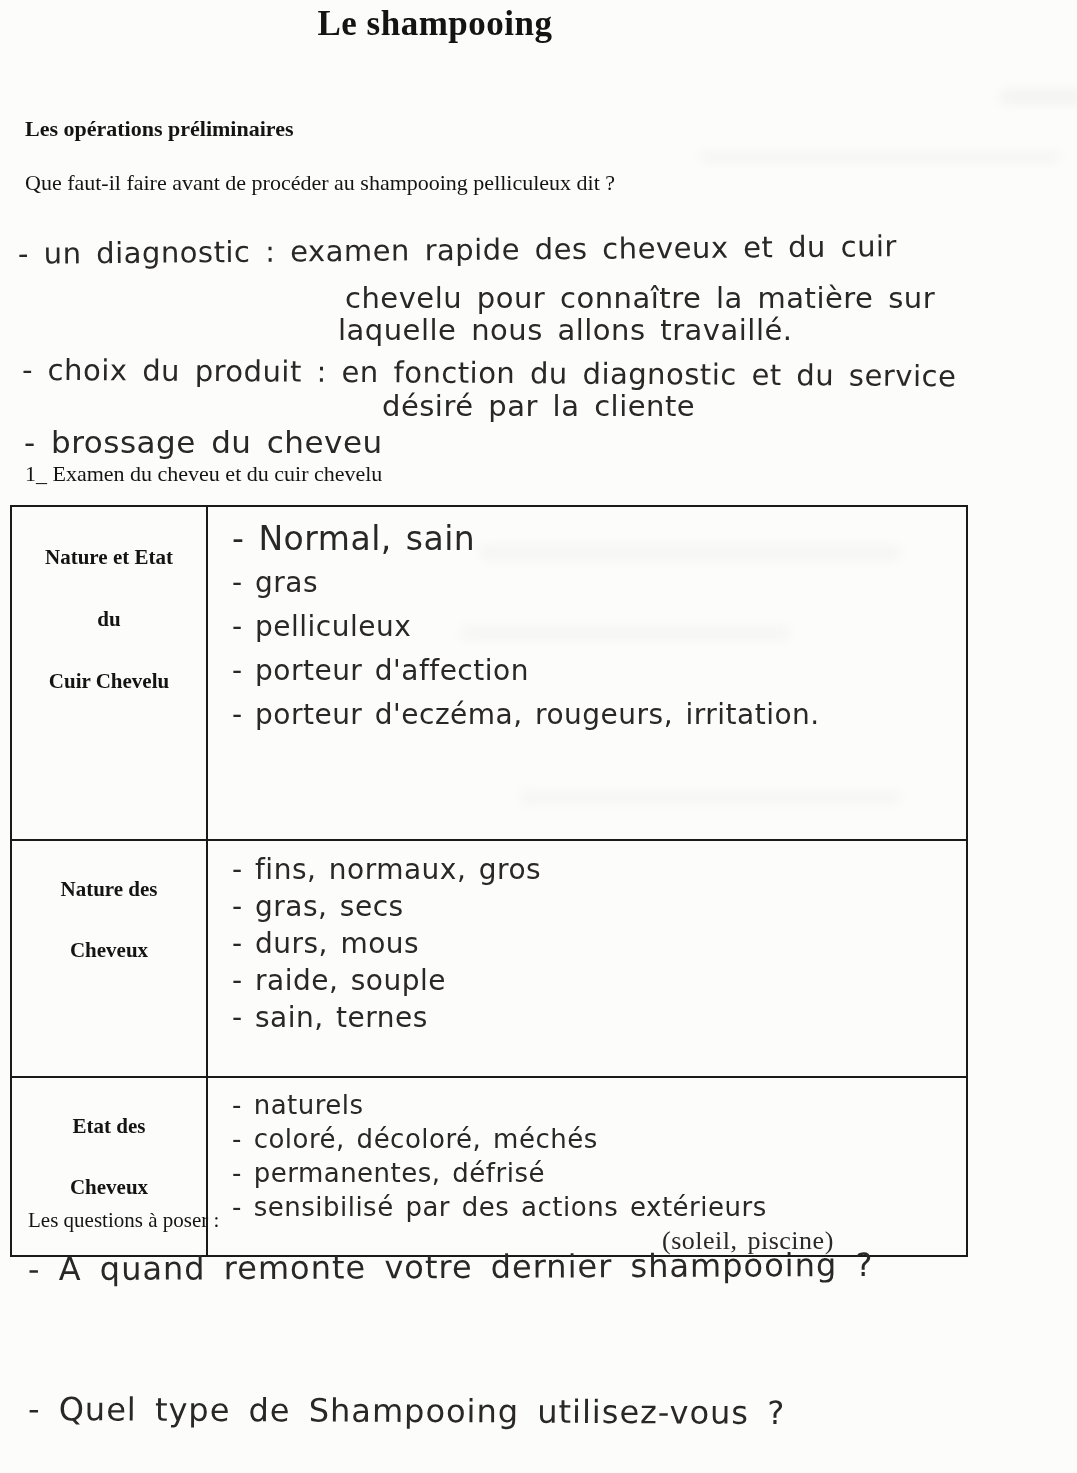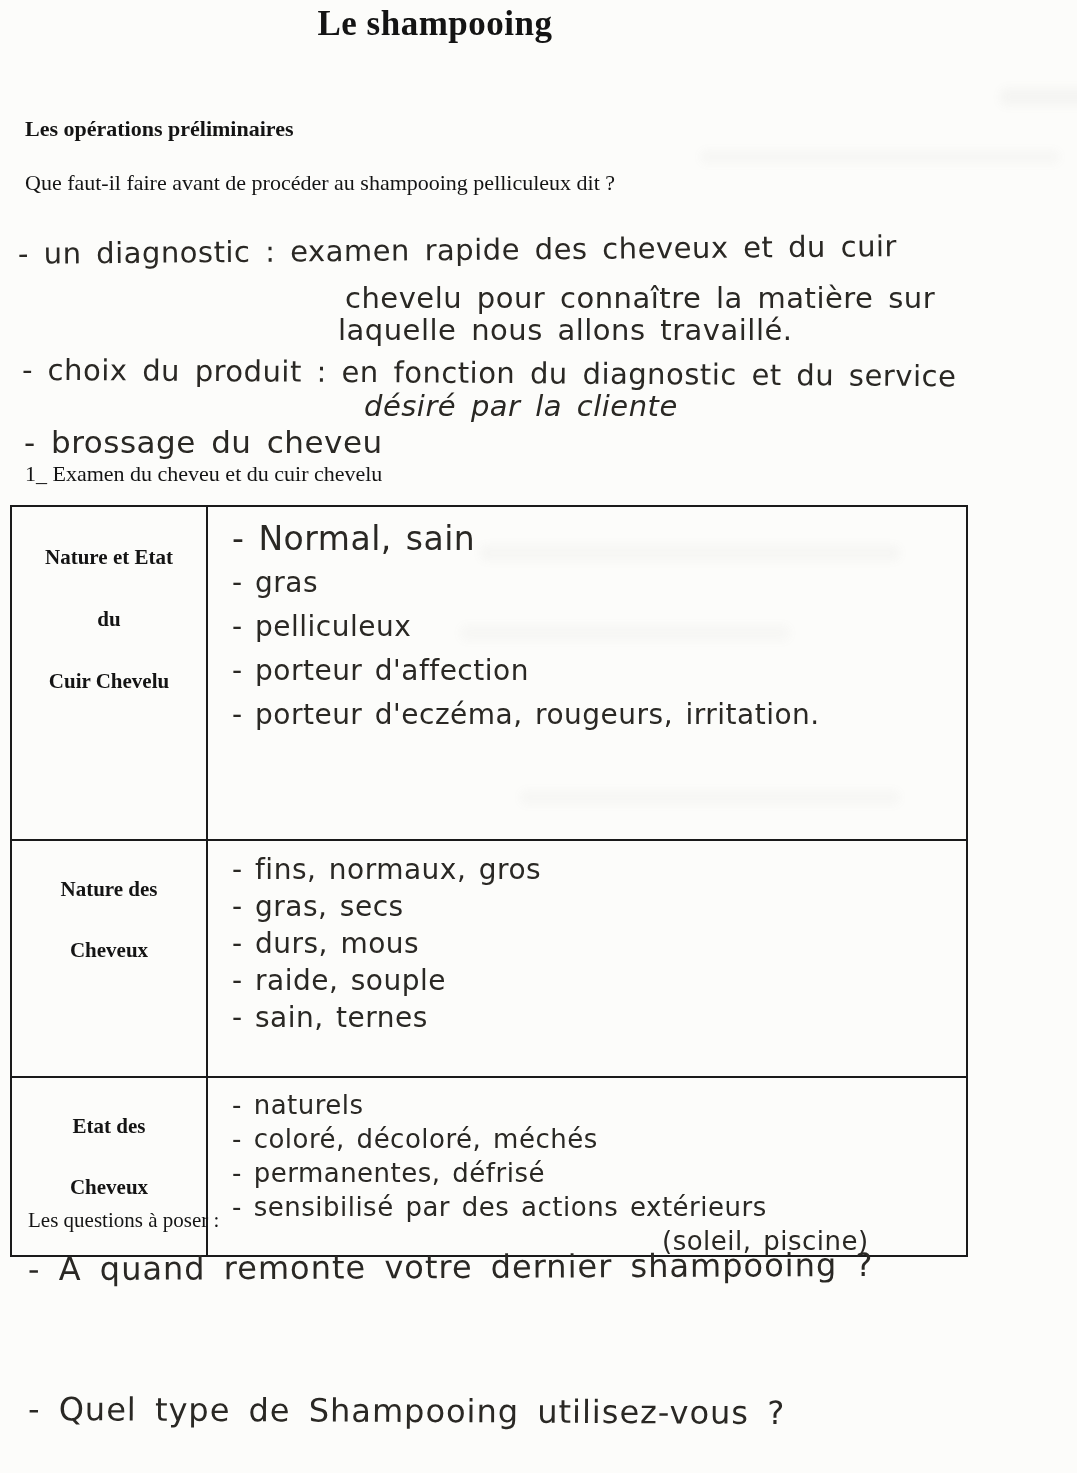--- a/index.html
+++ b/index.html
@@ -45,21 +45,21 @@
     white-space: nowrap;
   }
   .hw-line {
     position: absolute;
     font-size: 29px; letter-spacing: 0.5px; word-spacing: 5px;
   }
   #i1l1 { top: 233px; left: 18px;  transform: rotate(-0.5deg); }
   #i1l2 { top: 281px; left: 345px; }
   #i1l3 { top: 313px; left: 338px; }
   #i2l1 { top: 356px; left: 22px;  transform: rotate(0.4deg); }
-  #i2l2 { top: 389px; left: 364px; font-style: italic; }
+  #i2l2 { top: 389px; left: 382px; }
   #i3   { top: 424px; left: 24px;  font-size: 31px; }
 
   .q-line {
     position: absolute;
     font-size: 32px; letter-spacing: 1px; word-spacing: 7px;
   }
   #q1 { top: 1248px; left: 28px; transform: rotate(-0.3deg); }
   #q2 { top: 1326px; left: 24px; }
   #q3 { top: 1392px; left: 28px; transform: rotate(0.3deg); }
 
@@ -86,21 +86,21 @@
   .c-cell { flex: 1; padding: 10px 0 0 24px; overflow: visible; }
   .hw-entry {
     font-family: "DejaVu Sans", sans-serif;
     color: #2a2824; letter-spacing: 0.5px; word-spacing: 3px;
     white-space: nowrap;
   }
   .r1 .hw-entry { font-size: 28px; line-height: 44px; }
   .r1 .hw-entry.first { font-size: 33px; }
   .r2 .hw-entry { font-size: 28px; line-height: 37px; }
   .r3 .hw-entry { font-size: 26px; line-height: 34px; }
-  .indent-paren { padding-left: 430px; position: relative; z-index: 2; }
+  .indent-paren { padding-left: 430px; position: relative; z-index: 2; font-family: Liberation Serif, serif; }
 
   
   .ghost {
     position: absolute; pointer-events: none;
     background: #8a8a86; opacity: 0.06; filter: blur(5px);
     border-radius: 6px;
   }
   #g1 { top: 88px;  left: 1000px; width: 270px; height: 18px; }
   #g2 { top: 150px; left: 700px;  width: 360px; height: 14px; opacity: 0.045; }
   #g3 { top: 545px; left: 480px;  width: 420px; height: 16px; opacity: 0.05; }

